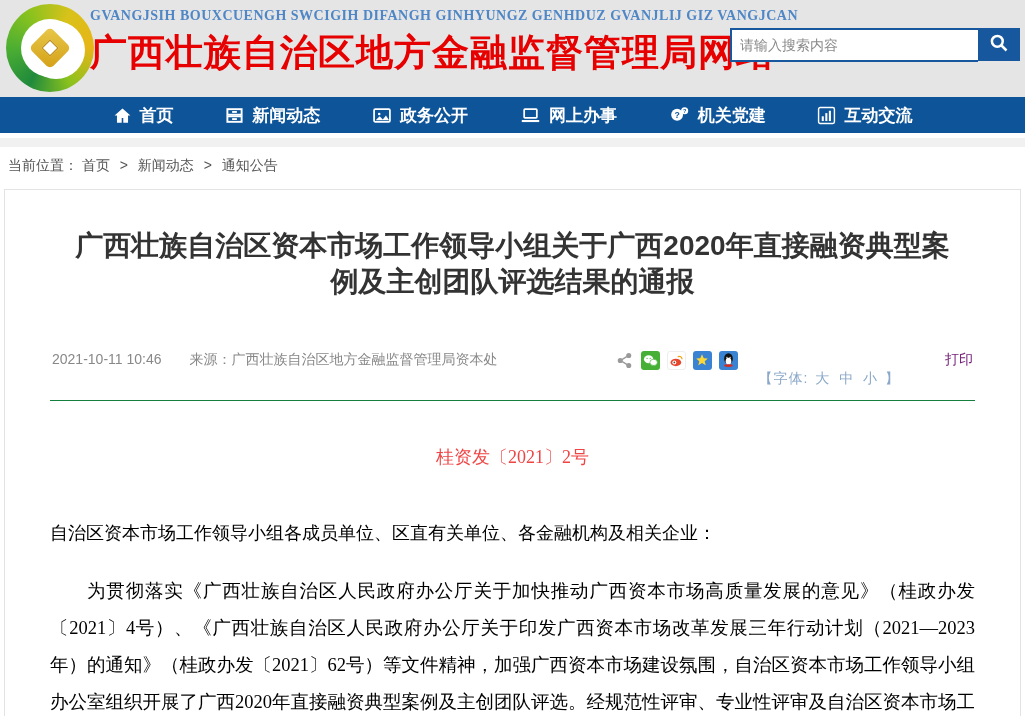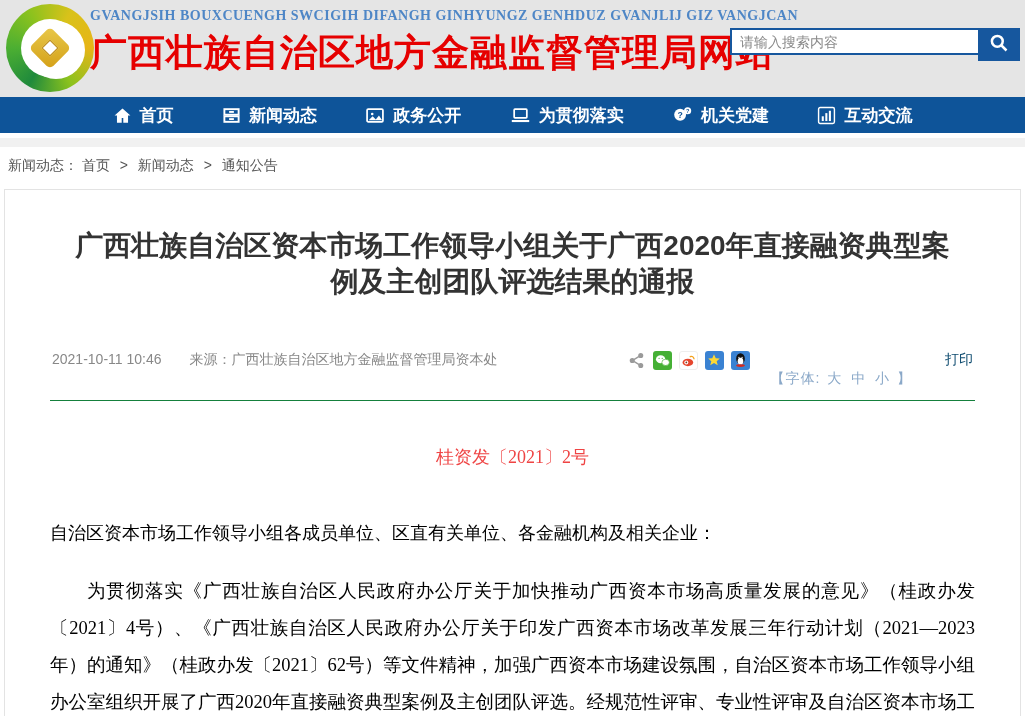--- a/index.html
+++ b/index.html
@@ -11,21 +11,21 @@
   .logo { position:absolute; left:6px; top:4px; width:88px; height:88px; border-radius:50%;
           background:conic-gradient(from 210deg, #1f8a3c, #4caf32, #8bc21e, #d9c21a, #e7b517, #8bc21e, #1f8a3c);
           display:flex; align-items:center; justify-content:center; }
   .logo-inner { width:58px; height:58px; border-radius:50%; background:#fff; display:flex; align-items:center; justify-content:center; box-shadow:6px 2px 0 0 #fff; }
   .logo-coin { width:30px; height:30px; background:linear-gradient(135deg,#e8c84a,#d4a017); transform:rotate(45deg); border-radius:5px; display:flex; align-items:center; justify-content:center; }
   .logo-coin::after { content:""; width:10px; height:10px; background:#fff; transform:rotate(0deg); border:1px solid #b8860b; }
   .title-block { position:absolute; left:90px; top:8px; }
   .zhuang-line { font-family:"Liberation Serif","DejaVu Serif",serif; color:#4e86c6; font-size:14px; font-weight:bold; letter-spacing:0.5px; }
   .site-title { color:#e60000; font-size:37px; font-weight:bold; letter-spacing:1px; margin-top:4px; font-family:"Liberation Sans","DejaVu Sans",sans-serif; }
   .search-box { position:absolute; right:5px; top:28px; display:flex; }
-  .search-input { width:248px; height:27px; border:2px solid #16579e; border-right:none; padding:0 8px; font-size:14px; color:#333; outline:none; }
+  .search-input { width:248px; height:34px; border:2px solid #16579e; border-right:none; padding:0 8px; font-size:14px; color:#333; outline:none; }
   .search-input::placeholder { color:#8a8a8a; }
   .search-btn { width:42px; height:33px; background:#16579e; border:none; cursor:pointer; display:flex; align-items:center; justify-content:center; }
 
   
   .nav { height:36px; background:#0e5499; display:flex; align-items:center; justify-content:center; }
   .nav-inner { width:920px; display:flex; justify-content:space-between; padding:0 60px; }
   .nav-item { display:flex; align-items:center; gap:8px; color:#fff; font-size:17px; font-weight:bold; cursor:pointer; }
   .nav-item svg { display:block; }
 
   .gray-strip { height:9px; background:#f1f1f1; margin-top:5px; }
@@ -38,21 +38,21 @@
   
   .article-box { margin:6px 4px 0 4px; border:1px solid #e3e3e3; border-bottom:none; min-height:520px; padding:38px 45px 20px 45px; background:#fff; }
   .article-title { text-align:center; font-size:28px; font-weight:bold; color:#333; line-height:36px; max-width:880px; margin:0 auto; }
   .meta-row { display:flex; justify-content:space-between; align-items:center; margin-top:32px; padding:0 2px 12px 2px; border-bottom:1px solid #15803d; }
   .meta-left { font-size:14px; color:#888; }
   .meta-date { margin-right:24px; }
   .meta-right { display:flex; align-items:center; gap:7px; font-size:14px; color:#888; }
   .share-ico { width:19px; height:19px; border-radius:3px; display:inline-flex; align-items:center; justify-content:center; cursor:pointer; }
   .fontsize-group { color:#8aa8c8; margin-left:14px; letter-spacing:1px;margin-top:38px; }
   .fontsize-group a { color:#8aa8c8; text-decoration:none; margin:0 2px; cursor:pointer; }
-  .print-link { margin-left:26px; color:#0c4a6e; cursor:pointer; text-decoration:none; }
+  .print-link { margin-left:38px; color:#701a75; cursor:pointer; text-decoration:none; }
 
   .doc-number { text-align:center; font-family:"Liberation Serif","DejaVu Serif",serif; font-size:18px; color:#ef4444; margin-top:44px; }
   .salutation { font-family:"Liberation Serif","DejaVu Serif",serif; font-size:18px; color:#000; margin-top:52px; }
   .body-para { font-family:"Liberation Serif","DejaVu Serif",serif; font-size:18.5px; color:#000; line-height:37px; text-indent:2em; text-align:justify; margin-top:28px; }
 </style>
 </head>
 <body>
 
 <div class="header">
   <div class="logo">
@@ -108,21 +108,21 @@
       </span>
       <span>政务公开</span>
     </div>
     <div class="nav-item">
       <span>
         <svg width="21" height="19" viewBox="0 0 24 24" fill="none" stroke="#fff" stroke-width="2.2">
             <rect x="4" y="4" width="16" height="11" rx="1"></rect>
             <line x1="1" y1="19" x2="23" y2="19" stroke-width="2.6"></line>
           </svg>
       </span>
-      <span>为贯彻落实</span>
+      <span>网上办事</span>
     </div>
     <div class="nav-item">
       <span>
         <svg width="21" height="19" viewBox="0 0 24 24">
             <circle cx="9" cy="11" r="7.5" fill="#fff"></circle>
             <text x="9" y="15" font-size="11" font-weight="bold" fill="#0e5499" text-anchor="middle">?</text>
             <circle cx="18.5" cy="6" r="4.5" fill="#fff"></circle>
             <text x="18.5" y="9" font-size="7" font-weight="bold" fill="#0e5499" text-anchor="middle">?</text>
           </svg>
       </span>
@@ -138,21 +138,21 @@
           </svg>
       </span>
       <span>互动交流</span>
     </div>
   </div>
 </div>
 
 <div class="gray-strip"></div>
 
 <div class="breadcrumb">
-  <span>新闻动态：</span>
+  <span>当前位置：</span>
   <a>首页</a>
   <span class="crumb-sep">&gt;</span>
   <a>新闻动态</a>
   <span class="crumb-sep">&gt;</span>
   <a>通知公告</a>
 </div>
 
 <div class="article-box">
   <h1 class="article-title">广西壮族自治区资本市场工作领导小组关于广西2020年直接融资典型案例及主创团队评选结果的通报</h1>
 

